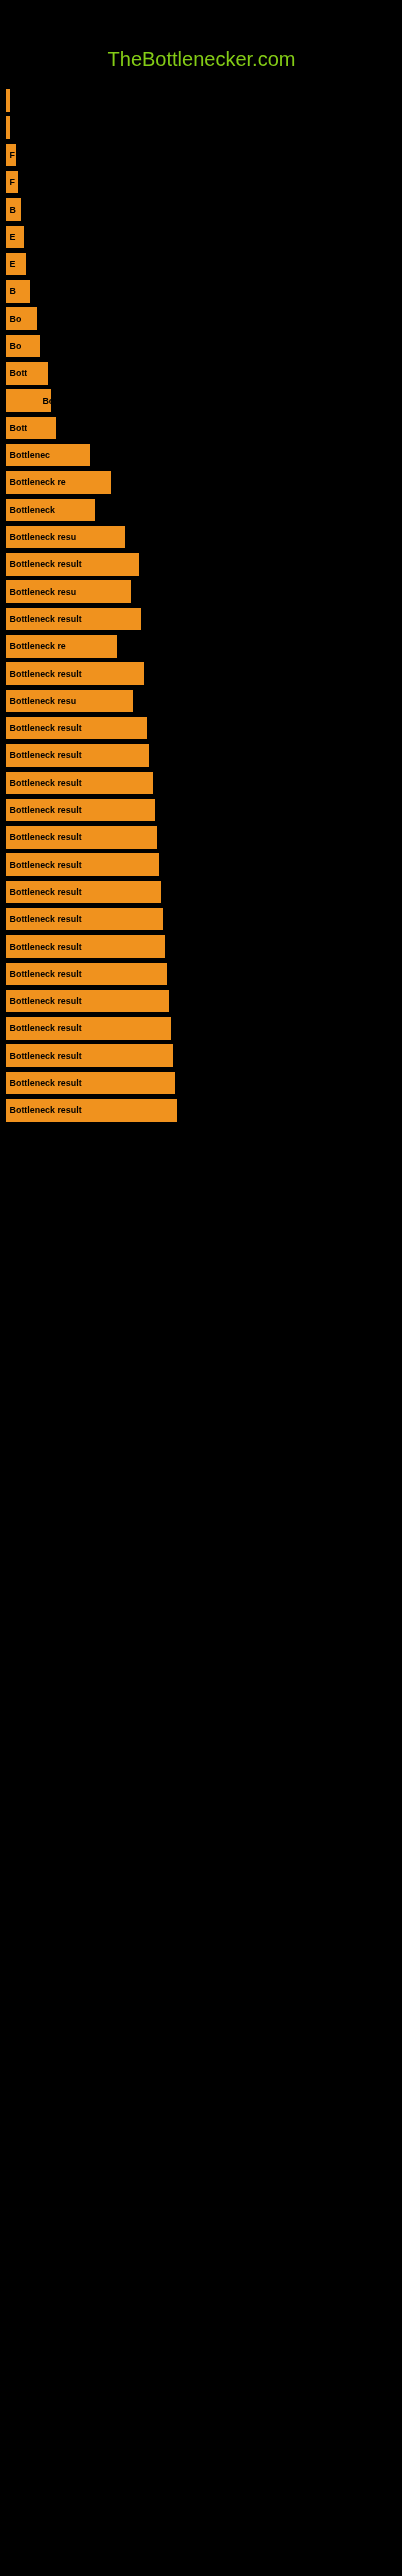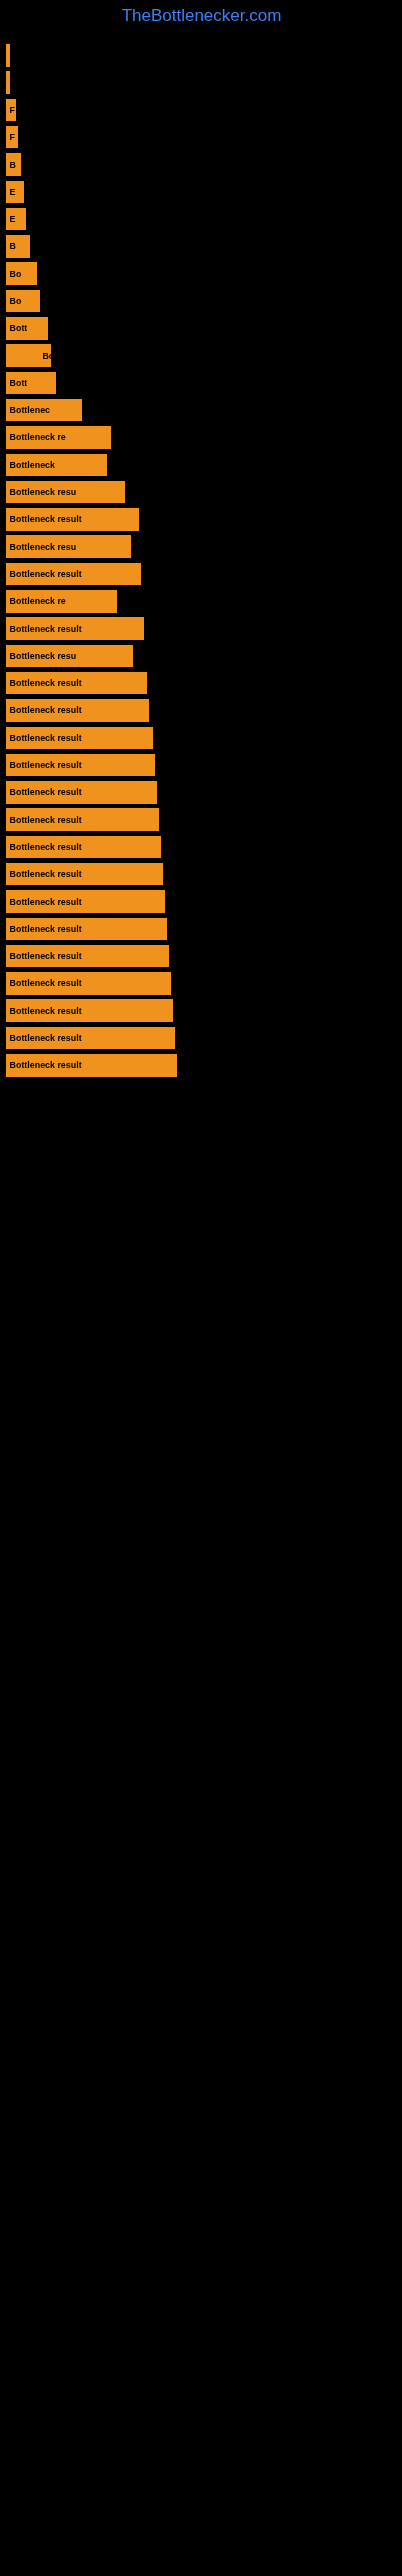--- a/index.html
+++ b/index.html
@@ -8,25 +8,26 @@
       box-sizing: border-box;
     }
     body {
       background-color: #000000;
       width: 403px;
       min-height: 2576px;
       font-family: Arial, sans-serif;
       position: relative;
     }
     .site-title {
-      color: #3b82f6;
-      font-size: 17px;
+      color: #84cc16;
+      font-size: 20px;
       text-align: center;
       padding: 6.4px 0 9.7px 0;
       font-weight: normal;
+      margin-top: 42px;
     }
     .bars-container {
       padding: 8px 0 0 0;
     }
     .bar-row {
       display: flex;
       align-items: center;
       margin-bottom: 4.8px;
       padding-left: 6.4px;
     }
@@ -111,31 +112,31 @@
       <div class="bar" style="width: 45px; padding-left: 36px;">
         <span class="bar-label">Bot</span>
       </div>
     </div>
     <div class="bar-row">
       <div class="bar" style="width: 50px;">
         <span class="bar-label">Bott</span>
       </div>
     </div>
     <div class="bar-row">
-      <div class="bar" style="width: 76px;">
+      <div class="bar" style="width: 84px;">
         <span class="bar-label">Bottlenec</span>
       </div>
     </div>
     <div class="bar-row">
       <div class="bar" style="width: 105px;">
         <span class="bar-label">Bottleneck re</span>
       </div>
     </div>
     <div class="bar-row">
-      <div class="bar" style="width: 101px;">
+      <div class="bar" style="width: 89px;">
         <span class="bar-label">Bottleneck</span>
       </div>
     </div>
     <div class="bar-row">
       <div class="bar" style="width: 119px;">
         <span class="bar-label">Bottleneck resu</span>
       </div>
     </div>
     <div class="bar-row">
       <div class="bar" style="width: 133px;">

